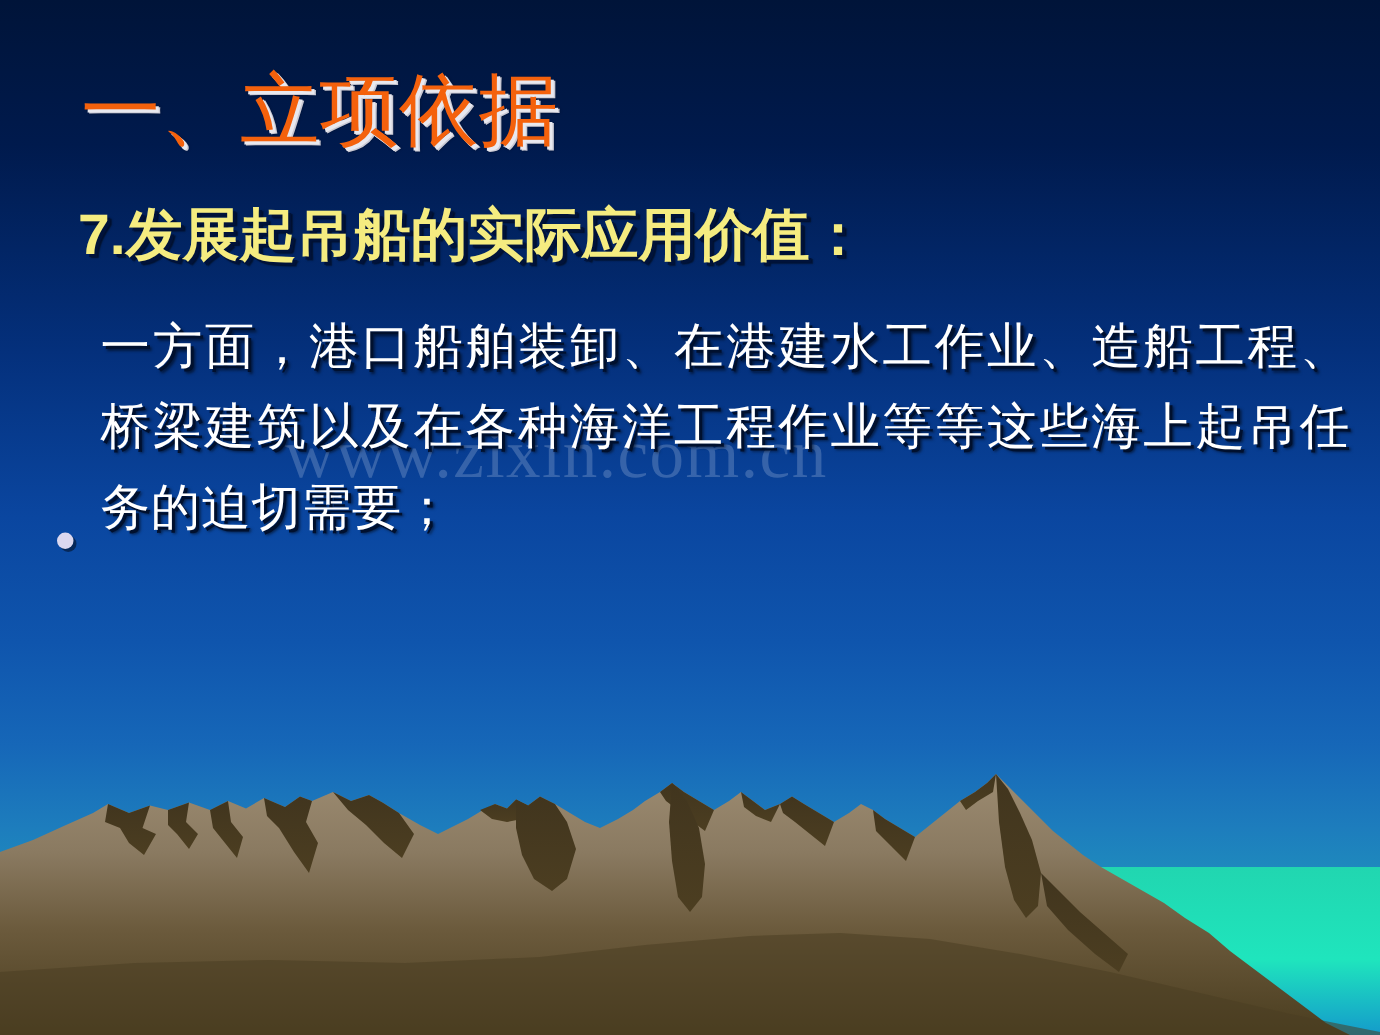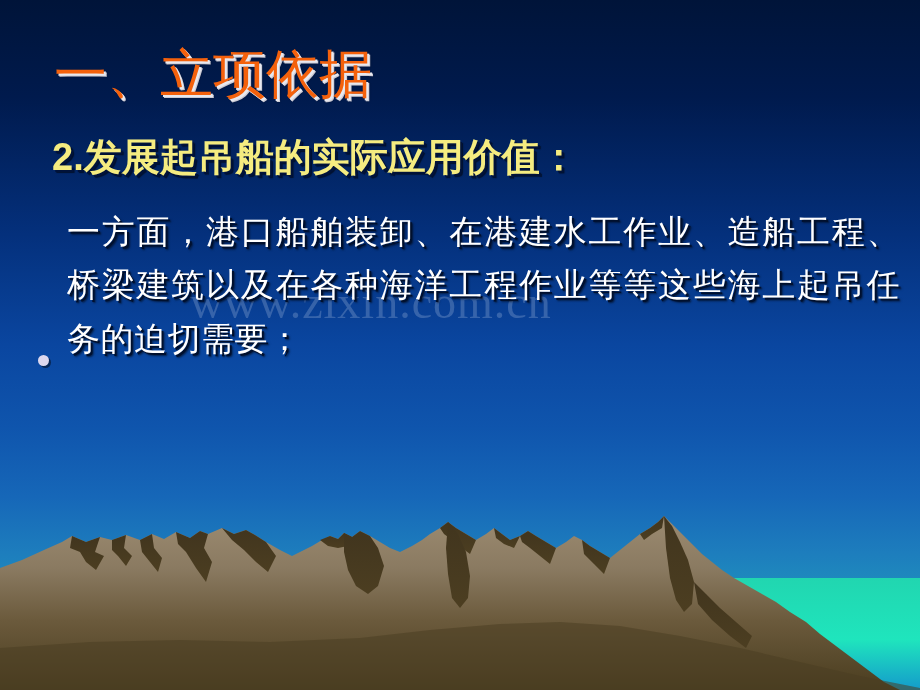--- a/index.html
+++ b/index.html
@@ -197,21 +197,21 @@
 
     <path fill="#2BB8BC" d="M0,78 L0,100 L20,92 L40,82 L52,74 L44,60 L22,70 Z" opacity="0"></path>
   </svg>
 
   <div id="watermark">www.zixin.com.cn</div>
 
   <div id="content">
 
     <div id="title">一、立项依据</div>
 
-    <div id="subtitle">2.发展起吊船的实际应用价值：</div>
+    <div id="subtitle">7.发展起吊船的实际应用价值：</div>
 
     <div id="bullets">
 
       <div class="bullet-row">
         <span class="bullet-dot"></span>
         <span class="bullet-text">一方面，港口船舶装卸、在港建水工作业、造船工程、桥梁建筑以及在各种海洋工程作业等等这些海上起吊任务的迫切需要；</span>
       </div>
 
 
     </div>

